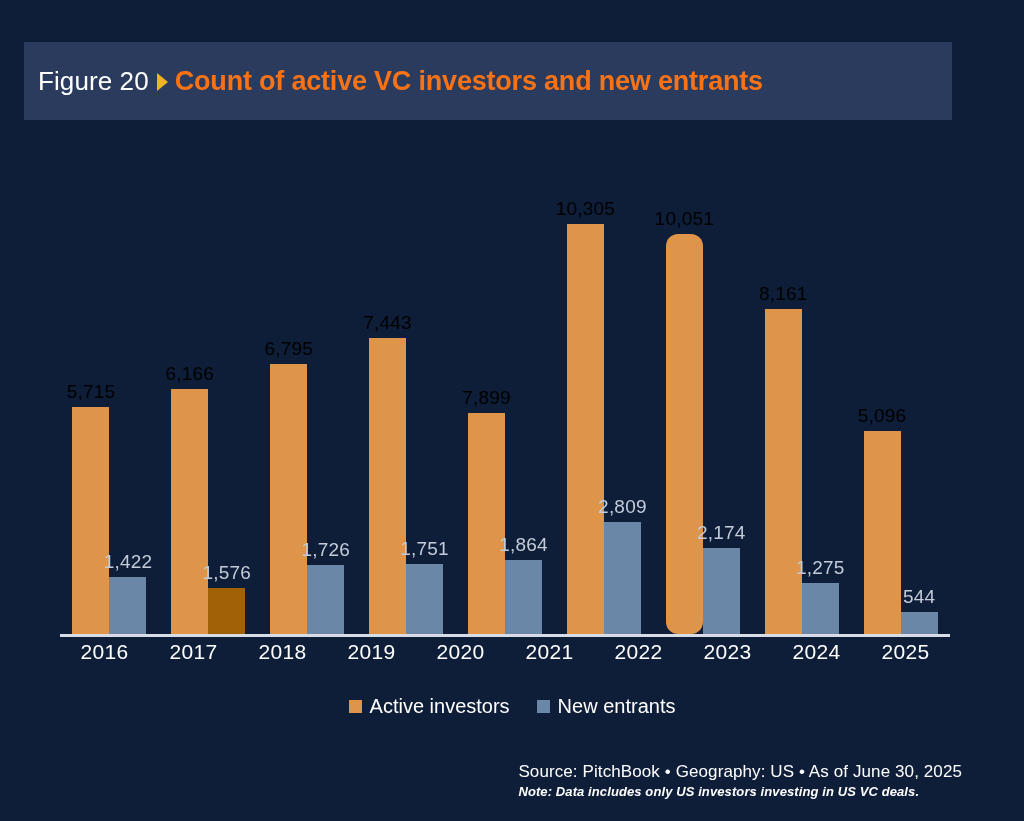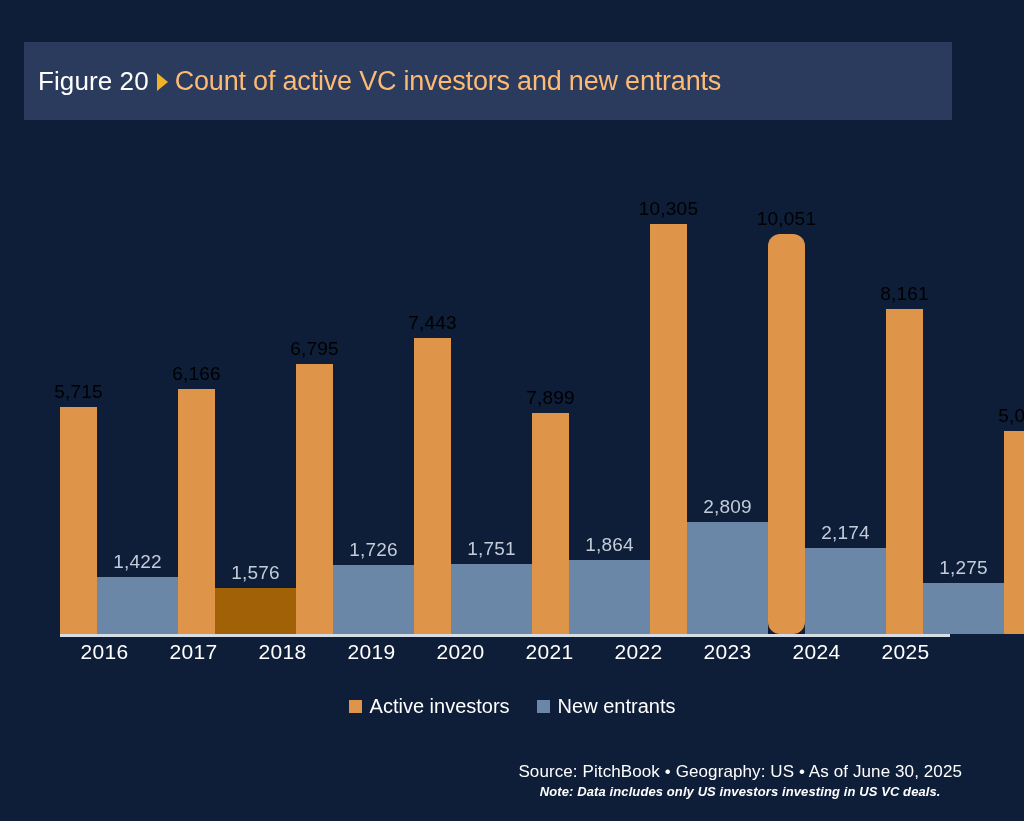--- a/index.html
+++ b/index.html
@@ -32,23 +32,23 @@
   .fig-marker{
     display:inline-block;
     width:0;height:0;
     border-top:9px solid transparent;
     border-bottom:9px solid transparent;
     border-left:11px solid #f0b323;
     margin:0 7px 0 8px;
     position:relative;top:1px;
   }
   .fig-title{
-    color:#fdba74;
+    color:#f97316;
     font-size:27px;
-    font-weight:normal;
+    font-weight:bold;
     letter-spacing:-0.2px;
   }
 
   
   .plot{
     position:absolute;
     left:60px;top:150px;
     width:890px;height:487px;
   }
   .axis-line{
@@ -77,21 +77,21 @@
     position:relative;
     display:flex;
     align-items:flex-end;
     justify-content:center;
   }
   .bar{
     position:relative;
     width:37px;
   }
   .bar.active{background:#de9449;}
-  .bar.entrant{background:#6b87a8;padding-left:44px;}
+  .bar.entrant{background:#6b87a8;}
   .bar-label{
     position:absolute;
     left:50%;
     transform:translateX(-50%);
     bottom:100%;
     margin-bottom:4px;
     font-size:19px;
     white-space:nowrap;
     letter-spacing:0.2px;
   }
@@ -132,21 +132,21 @@
   .legend-swatch.active{background:#de9449;}
   .legend-swatch.entrant{background:#6b87a8;}
   .legend-text{
     color:#ffffff;font-size:20px;
   }
 
   
   .footer{
     position:absolute;
     right:62px;top:762px;
-    text-align:center;
+    text-align:left;
     color:#ffffff;
   }
   .source-line{
     font-size:17px;
     letter-spacing:0.1px;
     margin-bottom:2px;
   }
   .note-line{
     font-size:13px;
     font-style:italic;

